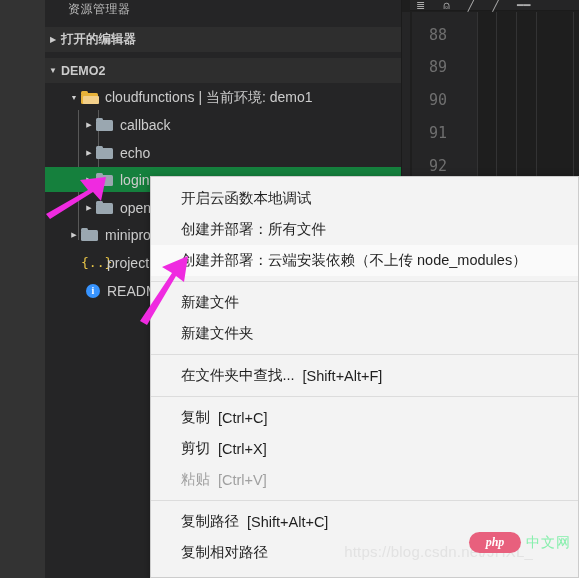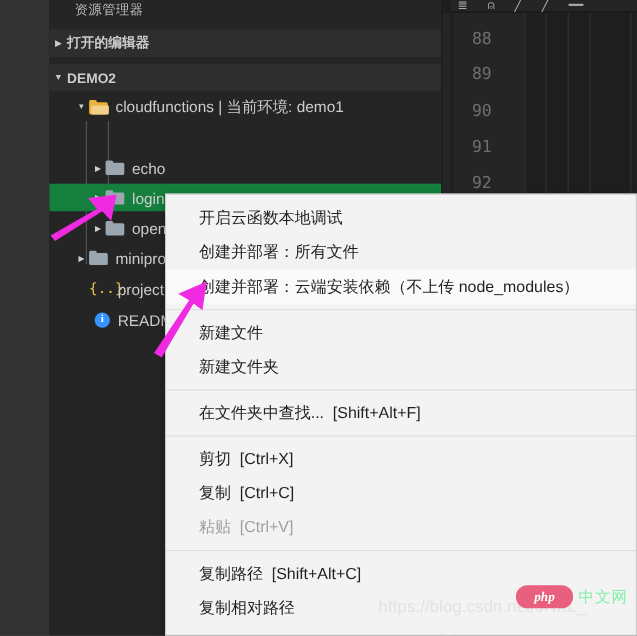--- a/index.html
+++ b/index.html
@@ -190,20 +190,27 @@
   <div class="indent-line" style="left:53px;top:110px;height:80px"></div>
 
   <div class="tree-row" style="top:85px;padding-left:22px">
     <span class="tw">▼</span>
     <span class="folder-ico open">
         <i></i>
       </span>
     <span class="tree-label cloud">cloudfunctions | 当前环境: demo1</span>
   </div>
 
+  <div class="tree-row" style="top:112px;padding-left:37px">
+    <span class="tw">▶</span>
+    <span class="folder-ico">
+        <i></i>
+      </span>
+    <span class="tree-label">callback</span>
+  </div>
 
   <div class="tree-row" style="top:140px;padding-left:37px">
     <span class="tw">▶</span>
     <span class="folder-ico">
         <i></i>
       </span>
     <span class="tree-label">echo</span>
   </div>
 
   <div class="tree-row selected" style="top:167px;padding-left:37px">
@@ -276,27 +283,27 @@
   <div class="menu-sep"></div>
 
   <div class="menu-item">
     <span>在文件夹中查找...</span>
     <span class="shortcut">[Shift+Alt+F]</span>
   </div>
 
   <div class="menu-sep"></div>
 
   <div class="menu-item">
+    <span>复制</span>
+    <span class="shortcut">[Ctrl+C]</span>
+  </div>
+
+  <div class="menu-item">
     <span>剪切</span>
     <span class="shortcut">[Ctrl+X]</span>
-  </div>
-
-  <div class="menu-item">
-    <span>复制</span>
-    <span class="shortcut">[Ctrl+C]</span>
   </div>
 
   <div class="menu-item disabled">
     <span>粘贴</span>
     <span class="shortcut">[Ctrl+V]</span>
   </div>
 
   <div class="menu-sep"></div>
 
   <div class="menu-item">

